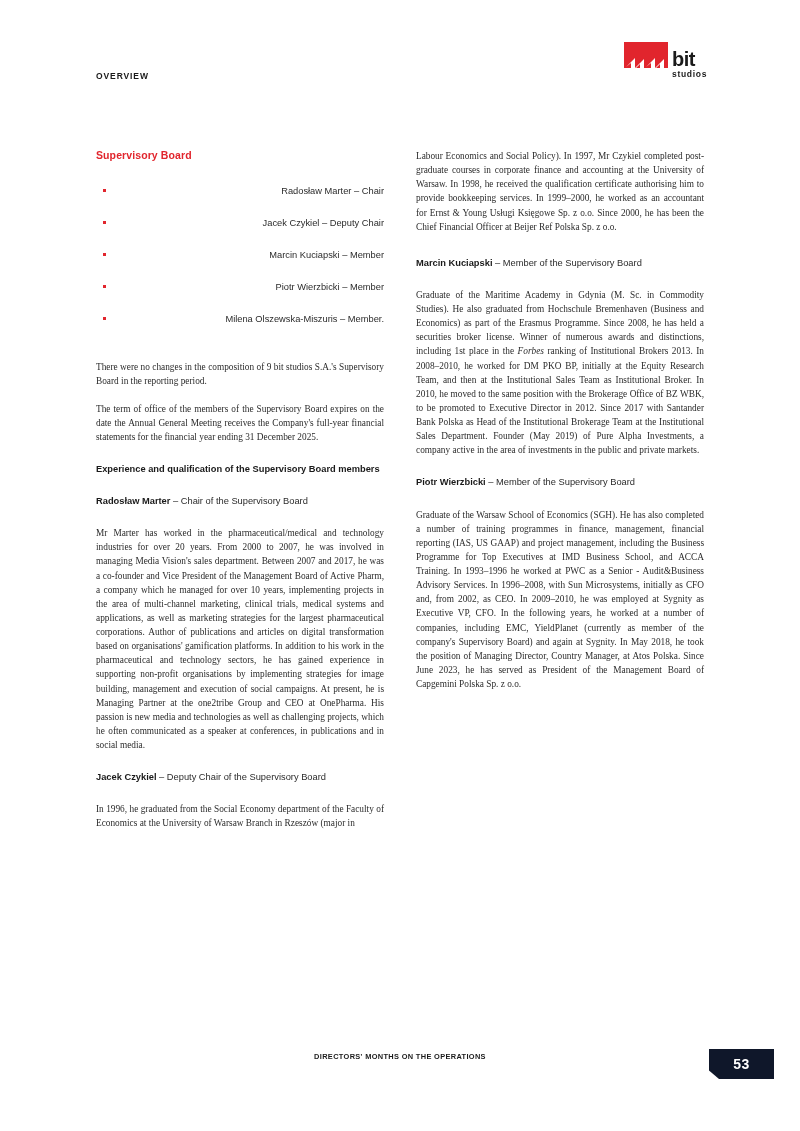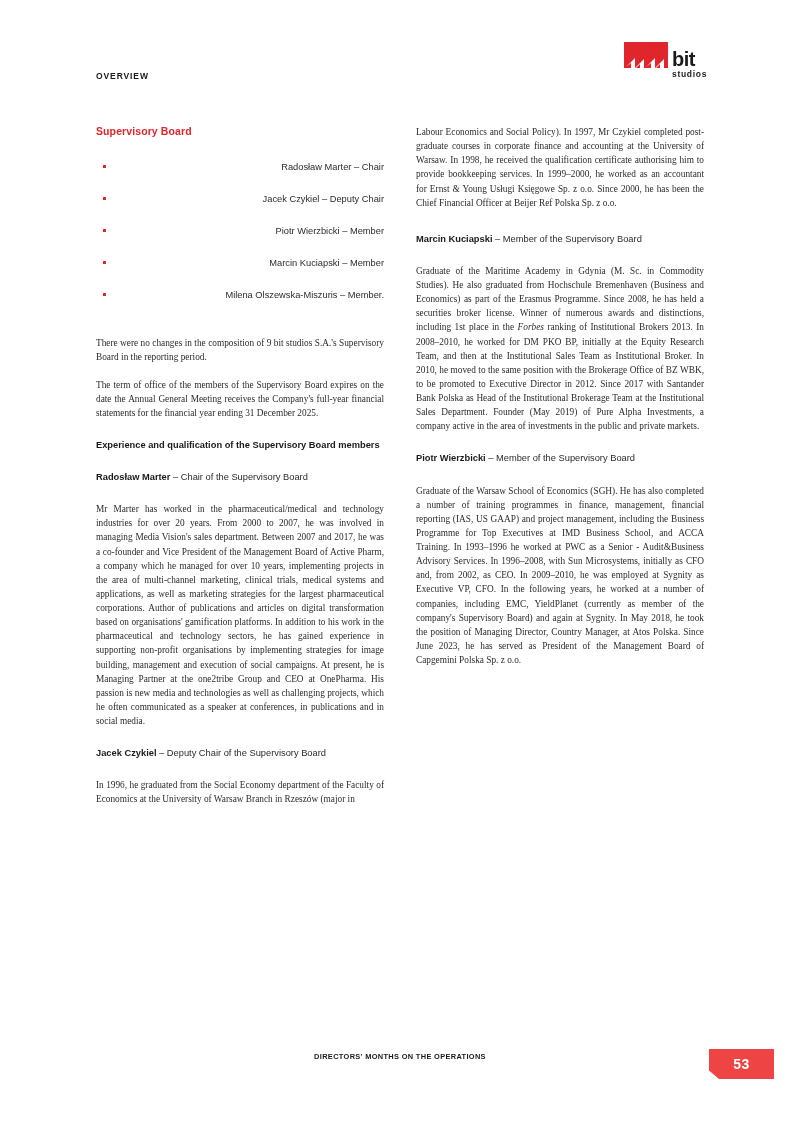--- a/index.html
+++ b/index.html
@@ -52,21 +52,21 @@
     position: absolute;
     left: 96px;
     top: 125px;
     width: 608px;
   }
   .columns {
     display: flex;
     gap: 32px;
     align-items: flex-start;
   }
-  .col { width: 288px; }
+  .col { width: 288px; margin-top: 24px; }
 
   .section-title {
     color: #e1252d;
     font-weight: bold;
     font-size: 10.5px;
     letter-spacing: 0.1px;
     margin: 0 0 24px 0;
   }
 
   
@@ -144,21 +144,21 @@
     line-height: 1.65;
     color: #1a1a1a;
   }
   .footer-text span { display: block; }
   .page-badge {
     position: absolute;
     right: 26px;
     top: 8px;
     width: 65px;
     height: 30px;
-    background: #ef4444;
+    background: #0f172a;
     color: #ffffff;
     font-size: 14px;
     font-weight: bold;
     display: flex;
     align-items: center;
     justify-content: center;
     clip-path: polygon(0 0, 100% 0, 100% 100%, 10px 100%, 0 72%);
     letter-spacing: 0.5px;
   }
 </style>
@@ -199,25 +199,25 @@
           <li>
             <span class="sq"></span>
             <span>Radosław Marter – Chair</span>
           </li>
           <li>
             <span class="sq"></span>
             <span>Jacek Czykiel – Deputy Chair</span>
           </li>
           <li>
             <span class="sq"></span>
+            <span>Marcin Kuciapski – Member</span>
+          </li>
+          <li>
+            <span class="sq"></span>
             <span>Piotr Wierzbicki – Member</span>
-          </li>
-          <li>
-            <span class="sq"></span>
-            <span>Marcin Kuciapski – Member</span>
           </li>
           <li>
             <span class="sq"></span>
             <span>Milena Olszewska-Miszuris – Member.</span>
           </li>
         </ul>
 
         <p class="body">There were no changes in the composition of 9 bit studios S.A.'s Supervisory Board in the reporting period.</p>
 
         <p class="body">The term of office of the members of the Supervisory Board expires on the date the Annual General Meeting receives the Company's full-year financial statements for the financial year ending 31 December 2025.</p>

